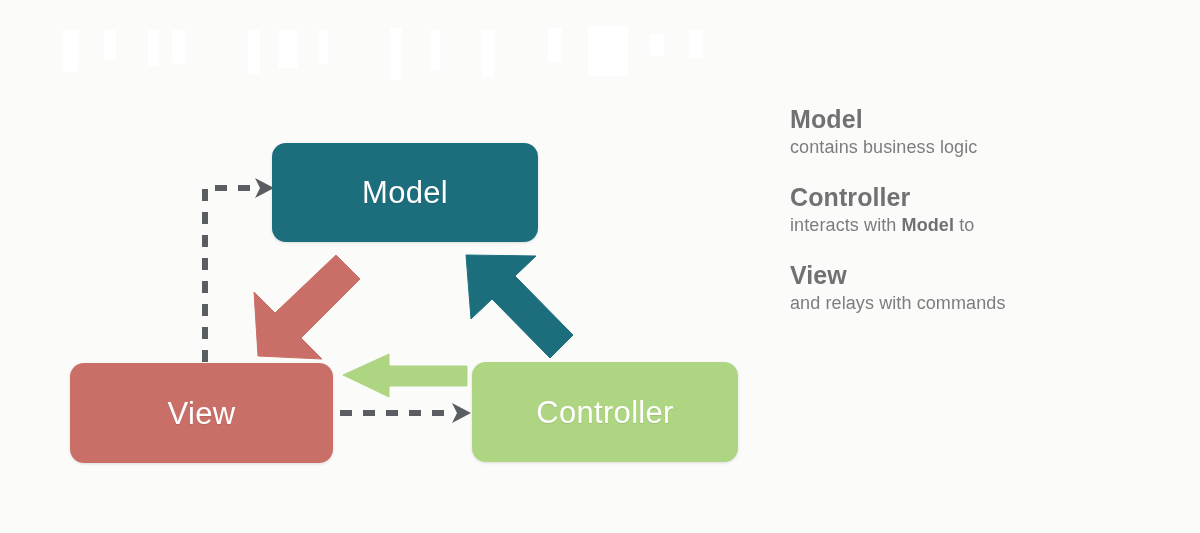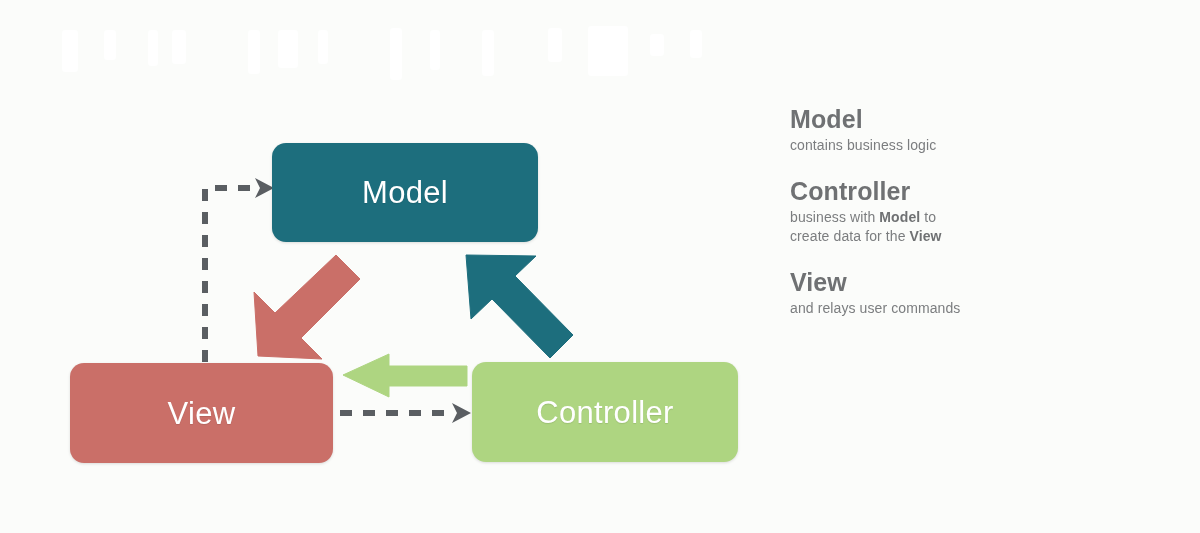--- a/index.html
+++ b/index.html
@@ -105,21 +105,21 @@
   .legend-title {
     color: #6f7173;
     font-size: 25px;
     font-weight: bold;
     line-height: 1.2;
     margin-bottom: 2px;
     letter-spacing: 0.1px;
   }
   .legend-desc {
     color: #7b7d7f;
-    font-size: 14px;
+    font-size: 18px;
     font-weight: 400;
     line-height: 1.32;
     letter-spacing: 0.1px;
   }
   .legend-desc b {
     color: #6f7173;
     font-weight: bold;
   }
 </style>
 </head>
@@ -184,25 +184,24 @@
   <div id="legend">
       <div class="legend-block">
         <div class="legend-title">Model</div>
         <div class="legend-desc">
           <div><span>contains business logic</span></div>
         </div>
       </div>
       <div class="legend-block">
         <div class="legend-title">Controller</div>
         <div class="legend-desc">
-          <div><span>business with </span><b>Model</b><span> to</span></div>
-          <div><span>create data for the </span><b>View</b></div>
+          <div><span>interacts with </span><b>Model</b><span> to</span></div>
         </div>
       </div>
       <div class="legend-block">
         <div class="legend-title">View</div>
         <div class="legend-desc">
-          <div><span>and relays user commands</span></div>
+          <div><span>and relays with commands</span></div>
         </div>
       </div>
     </div>
 
 </div>
 
 </body></html>

